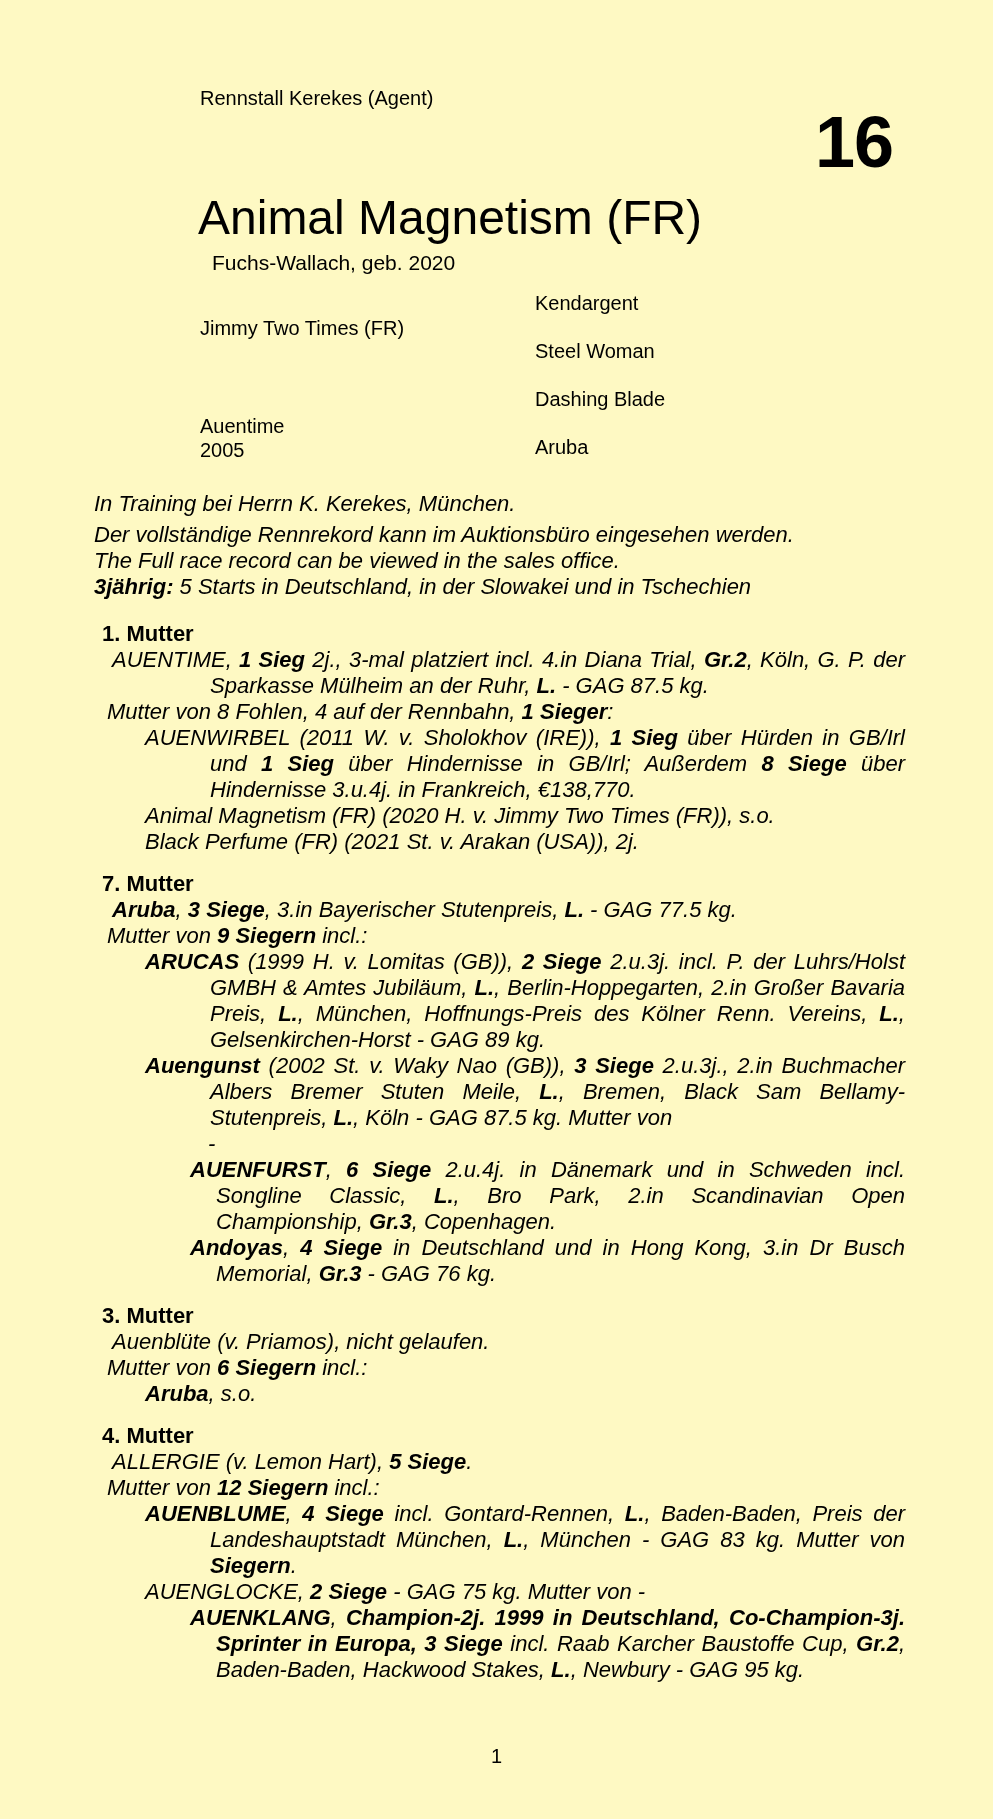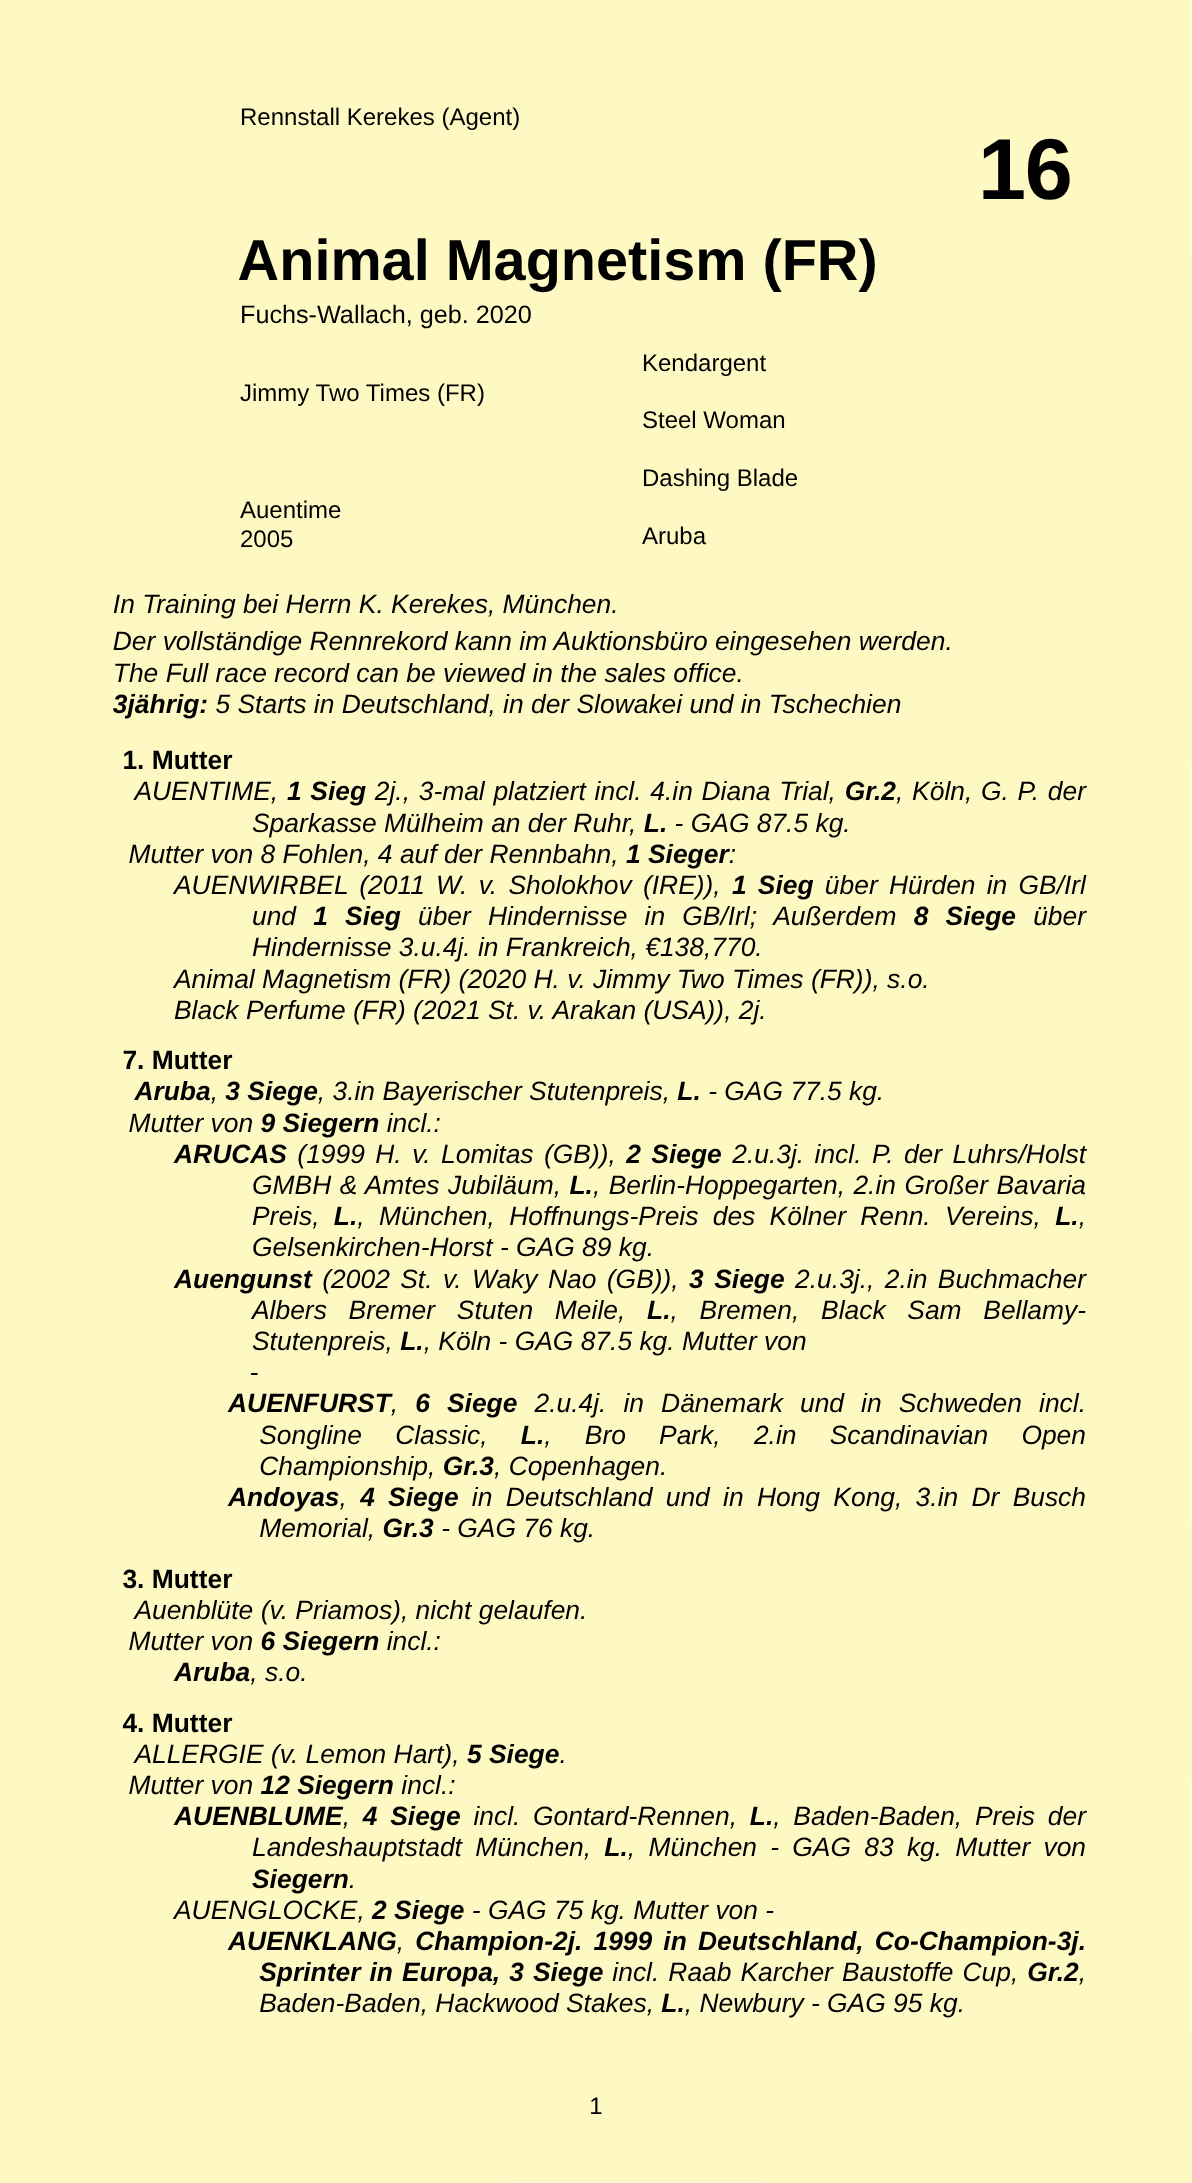--- a/index.html
+++ b/index.html
@@ -1,22 +1,22 @@
 <!DOCTYPE html>
 <html><head>
 <meta charset="utf-8">
 <style>
   html,body{margin:0;padding:0;background:#ffffff;}
   .page{position:relative;width:993px;height:1819px;background:#fef9c3;overflow:hidden;
         font-family:"Liberation Sans","DejaVu Sans",sans-serif;color:#000;}
   
   .consignor{position:absolute;left:200px;top:86px;font-size:20px;line-height:24px;}
   .lot{position:absolute;right:100px;top:66px;font-size:72px;font-weight:bold;line-height:1;letter-spacing:-1px;margin-top:40px;}
-  .title{position:absolute;left:198px;top:192px;font-size:48px;font-weight:bold;line-height:1.1;letter-spacing:0px;white-space:nowrap;}
-  .subtitle{position:absolute;left:200px;top:251px;font-size:21px;line-height:24px;}
+  .title{position:absolute;left:198px;top:192px;font-size:48px;font-weight:normal;line-height:1.1;letter-spacing:0px;white-space:nowrap;}
+  .subtitle{position:absolute;left:212px;top:251px;font-size:21px;line-height:24px;}
   
   .ped{position:absolute;left:200px;top:276px;display:flex;font-size:20px;line-height:24px;}
   .ped .c1{width:335px;display:flex;flex-direction:column;}
   .ped .c2{width:202px;display:flex;flex-direction:column;}
   .ped .c3{width:170px;}
   .ped .cell1{height:96px;display:flex;flex-direction:column;justify-content:center;}
   .ped .cell1.first{transform:translateY(4px);}
   .ped .cell1.second{transform:translateY(18px);}
   .ped .cell2{height:48px;display:flex;align-items:center;transform:translateY(3px);}
   .ped .c3 div{height:24px;}

